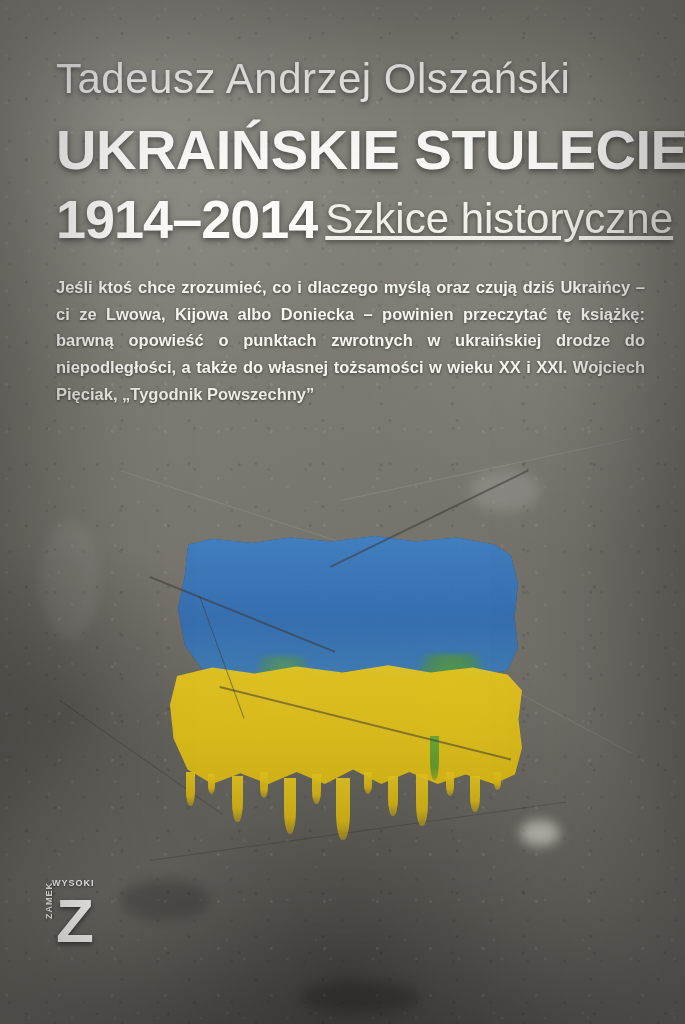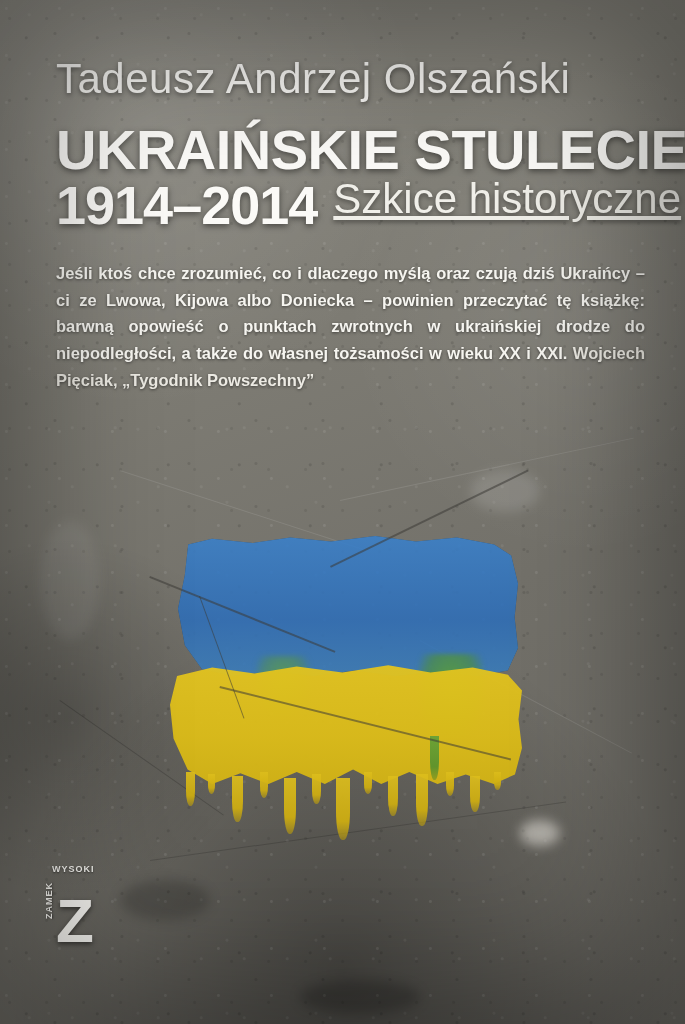--- a/index.html
+++ b/index.html
@@ -68,23 +68,24 @@
     margin-top: 22px;
     color: #fbfaf7;
     font-size: 56px;
     font-weight: 700;
     letter-spacing: -0.5px;
     line-height: 1.0;
     text-shadow: 0 2px 6px rgba(0,0,0,0.5);
     white-space: nowrap;
   }
   .yearline {
+    margin-top: 14px;
     display: flex;
-    align-items: flex-start;
-    gap: 16px;
+    align-items: center;
+    gap: 8px;
     white-space: nowrap;
   }
   .years {
     color: #fbfaf7;
     font-size: 54px;
     font-weight: 700;
     letter-spacing: -1px;
     line-height: 1.0;
     text-shadow: 0 2px 6px rgba(0,0,0,0.5);
   }
@@ -210,21 +211,21 @@
     height: 110px;
     color: #f4f3ef;
   }
   .logo-word {
     position: absolute;
     font-size: 9px;
     font-weight: 700;
     letter-spacing: 1px;
     text-shadow: 0 1px 2px rgba(0,0,0,0.5);
   }
-  .logo-wysoki { left: 12px; top: 2px; }
+  .logo-wysoki { left: 12px; top: 16px; }
   .logo-zamek {
     left: 4px; top: 20px;
     writing-mode: vertical-rl;
     transform: rotate(180deg);
     letter-spacing: 1px;
   }
   .logo-z {
     position: absolute;
     left: 16px;
     top: 28px;

